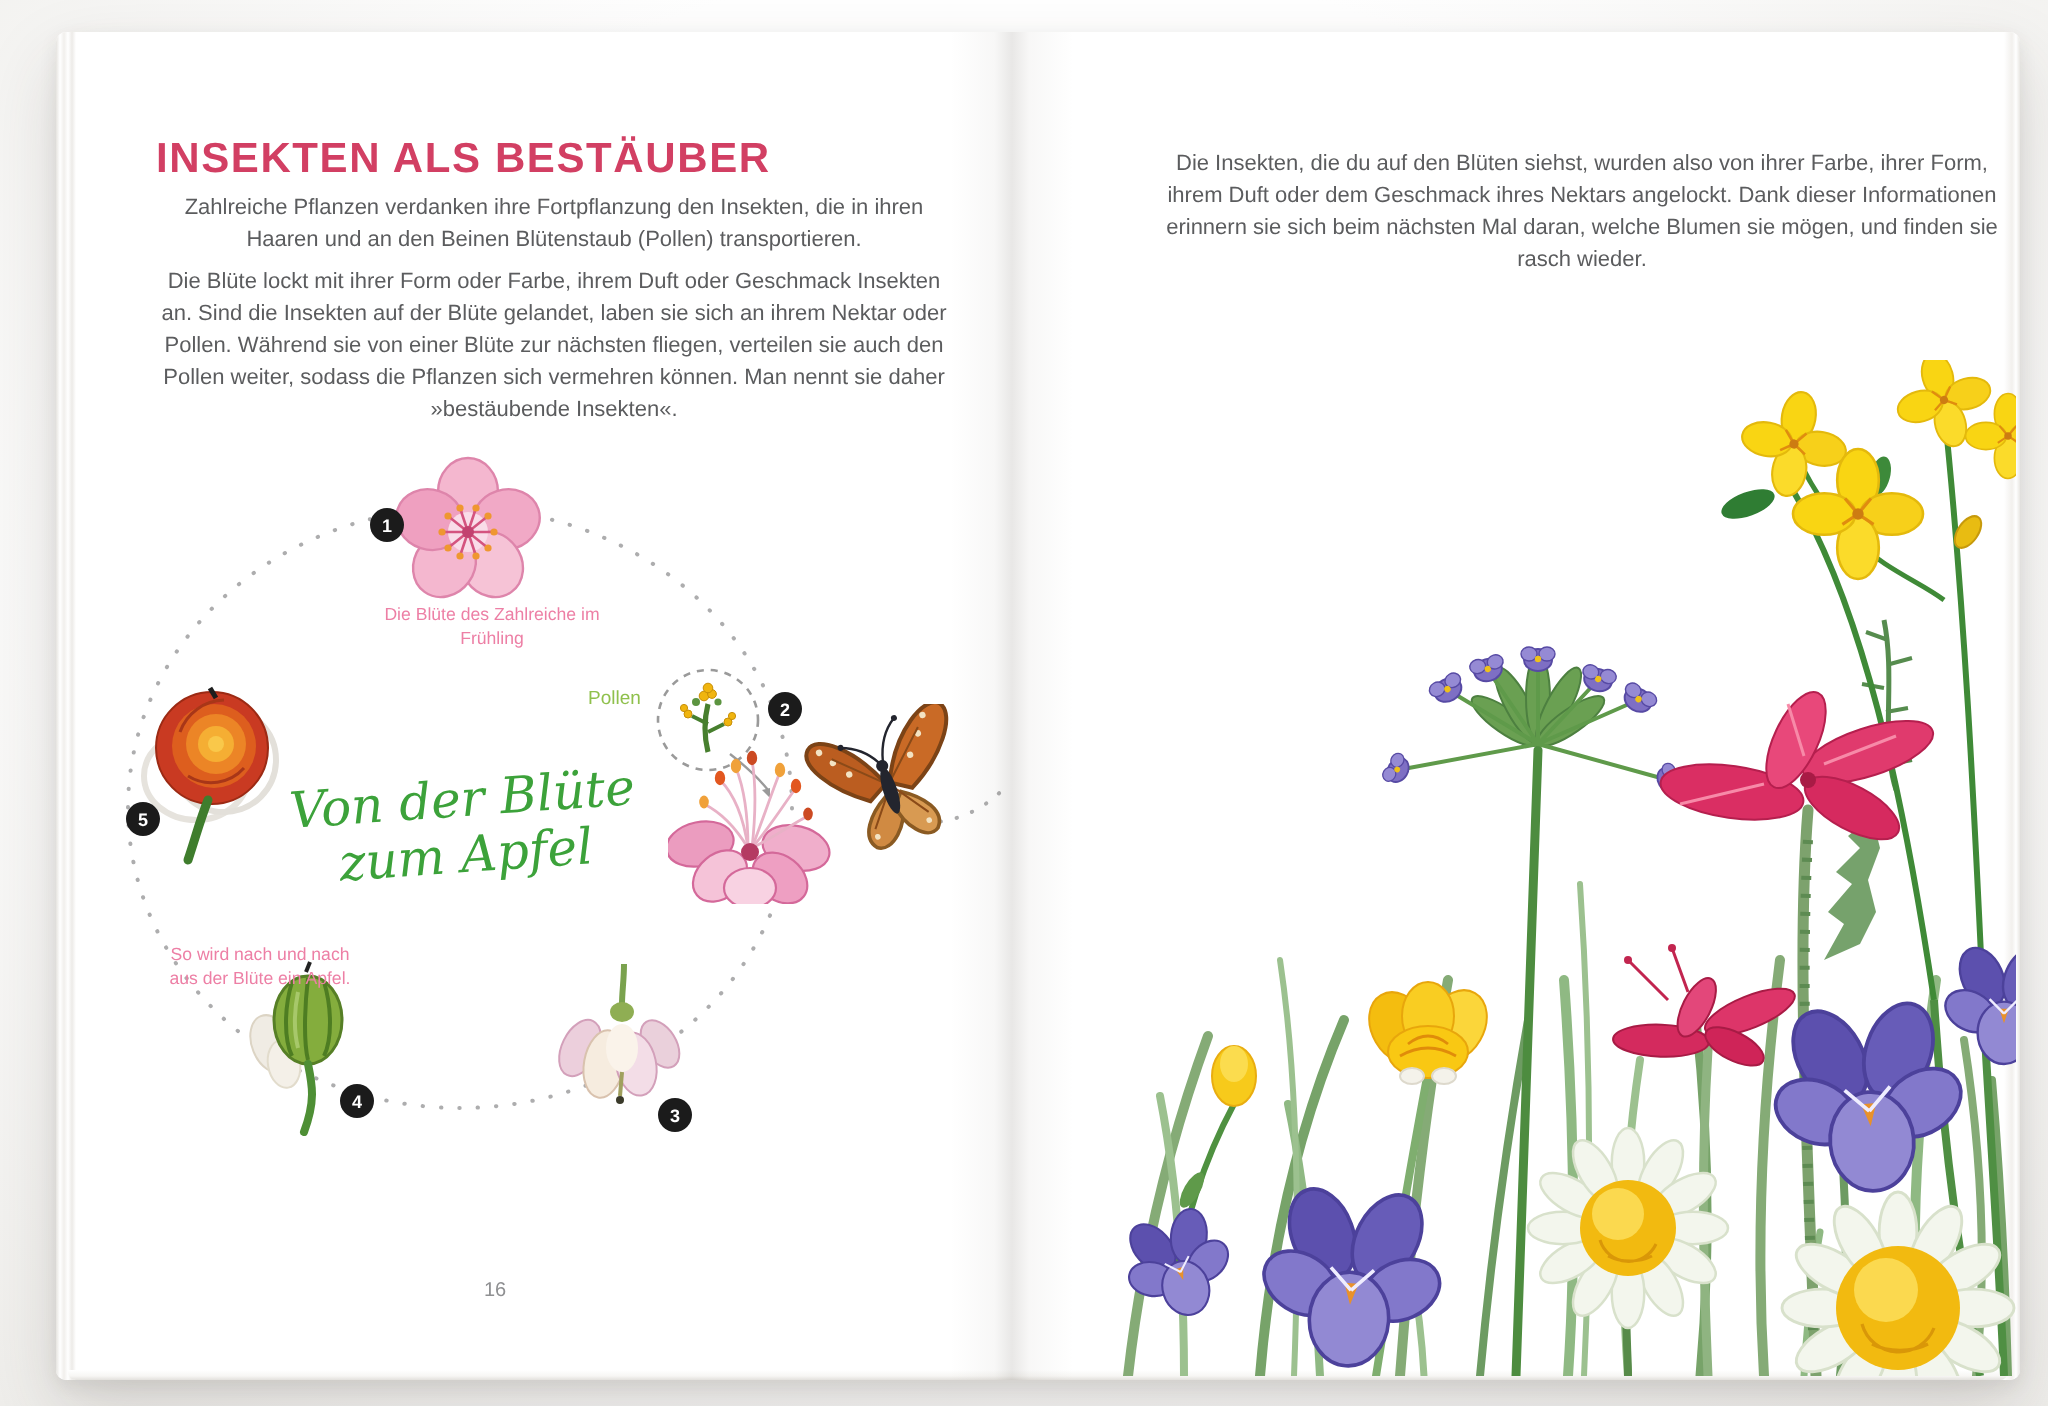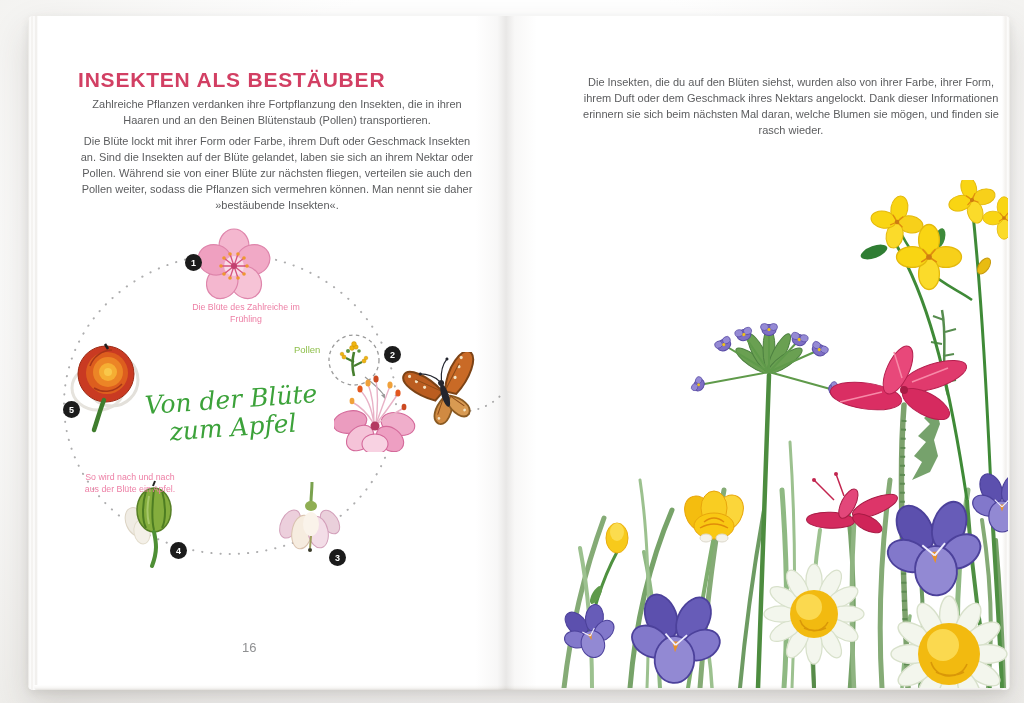--- a/index.html
+++ b/index.html
@@ -50,21 +50,21 @@
   #cap1 { left:152px; top:286px; width:132px; }
   #cap2 { left:282px; top:258px; width:160px; }
   #cap3 { left:320px; top:486px; width:124px; }
   #cap4 { left:24px;  top:456px; width:100px;margin-left:28px; }
   .pollen-label { position:absolute; left:266px; top:316px; color:#8fc04c; font-size:9.5px;margin-top:12px; }
   .script {
     position:absolute; left:108px; top:370px; width:192px; text-align:center;
     font-family:"DejaVu Serif", serif; font-style:italic;
     color:#3ca23a; font-size:25px; line-height:1.1; transform:rotate(-4deg);
   }
-  .page-num { position:absolute; left:214px; top:624px; color:#8f9092; font-size:13px; }
+  .page-num { position:absolute; left:214px; top:624px; color:#8f9092; font-size:10px; }
 </style>
 </head>
 <body>
 
 <div class="book">
   <div class="fore-edge-left"></div>
   <div class="fore-edge-right"></div>
   <div class="bottom-edge"></div>
 
   <h1 class="page-title">INSEKTEN ALS BESTÄUBER</h1>

